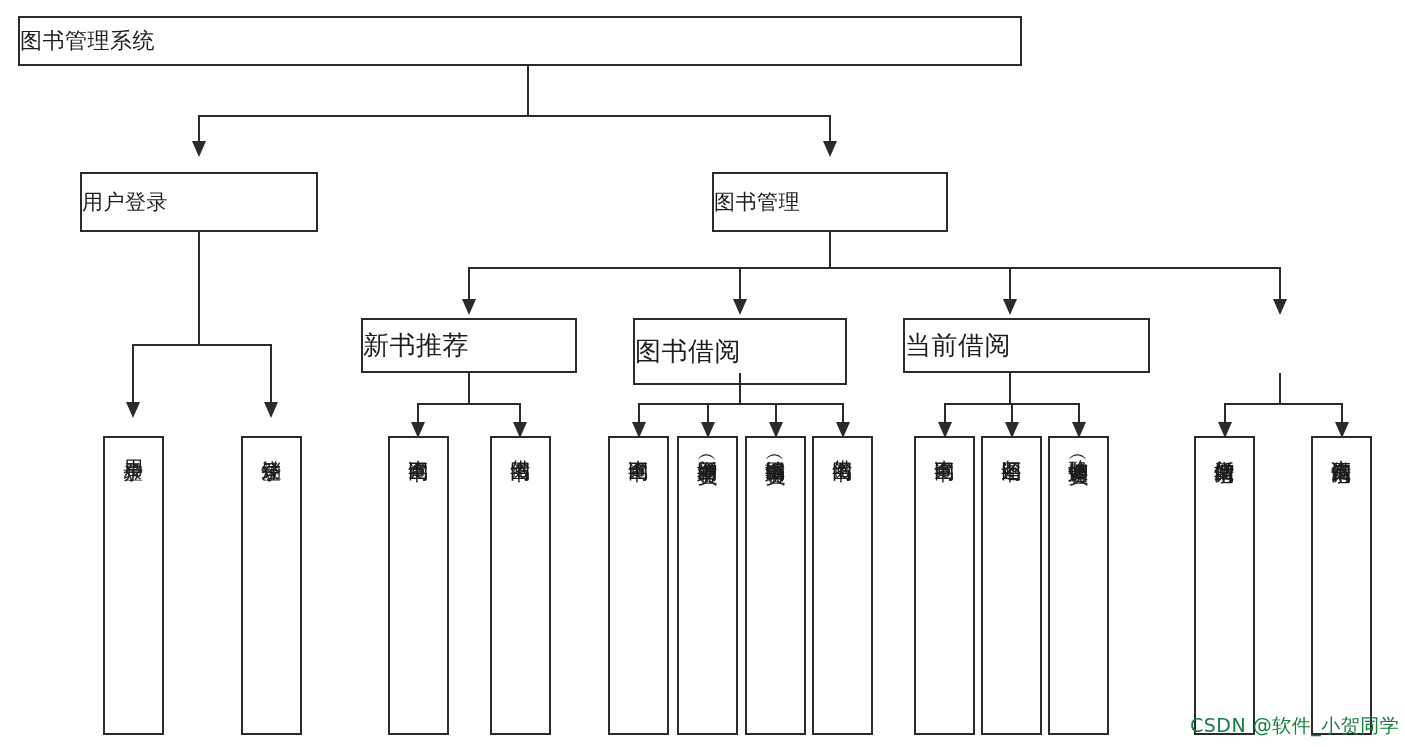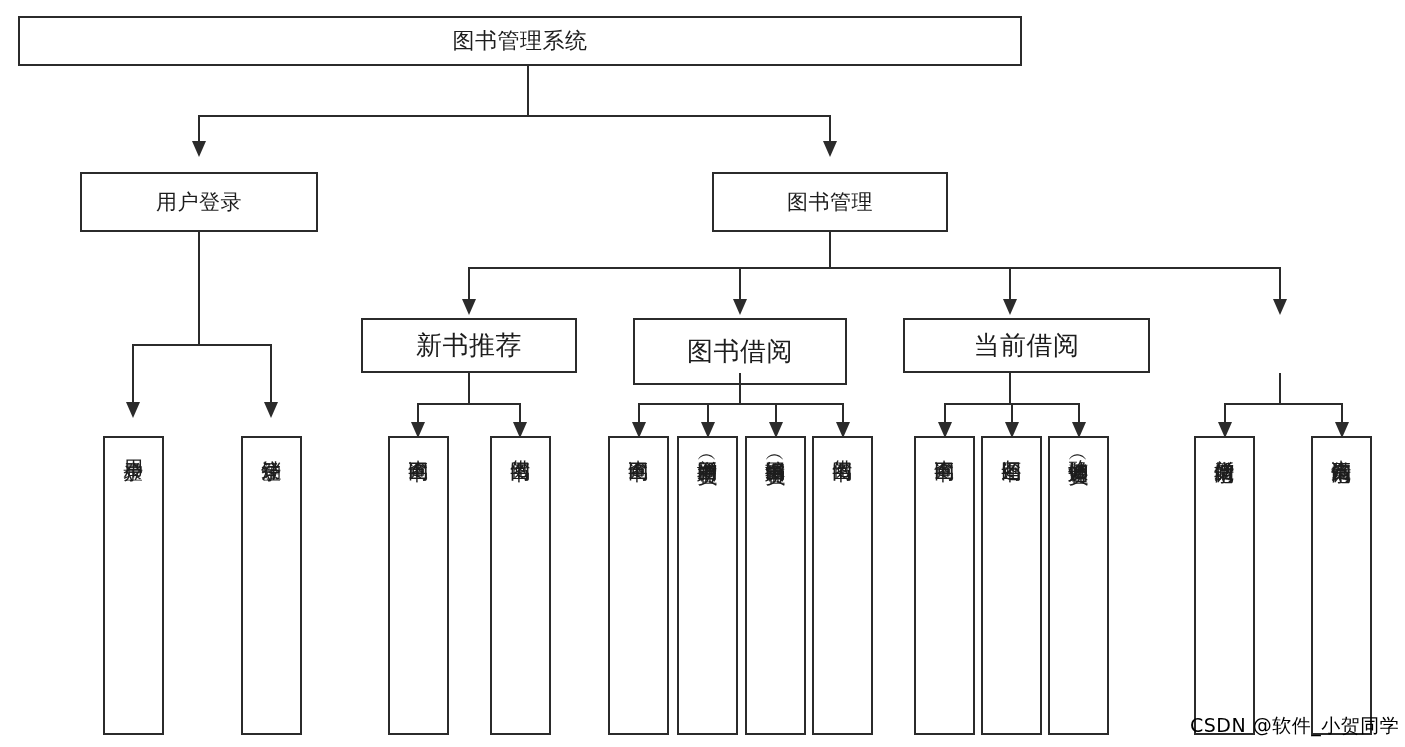--- a/index.html
+++ b/index.html
@@ -20,21 +20,21 @@
     overflow: hidden;
   }
   
   .node {
     position: absolute;
     box-sizing: border-box;
     background: #ffffff;
     border: 2px solid #2b2b2b;
     display: flex;
     align-items: center;
-    justify-content: center;
+    justify-content: flex-start;
     text-align: center;
   }
   .node .label {
     font-size: 21px;
     line-height: 1.25;
     letter-spacing: 0.5px;
     color: #1d1d1d;
     white-space: nowrap;
   }
   .node.root .label { font-size: 22px; }
@@ -71,21 +71,21 @@
     height: 0;
     border-left: 7px solid transparent;
     border-right: 7px solid transparent;
     border-top: 16px solid #2b2b2b;
   }
 
   
   #watermark {
     position: absolute;
     font-size: 19px;
-    color: #000000;
+    color: #15803d;
     letter-spacing: 0.5px;
     white-space: nowrap;
     user-select: none;
     pointer-events: none;
   }
 </style>
 </head>
 <body>
 
 <div id="diagram-root">

